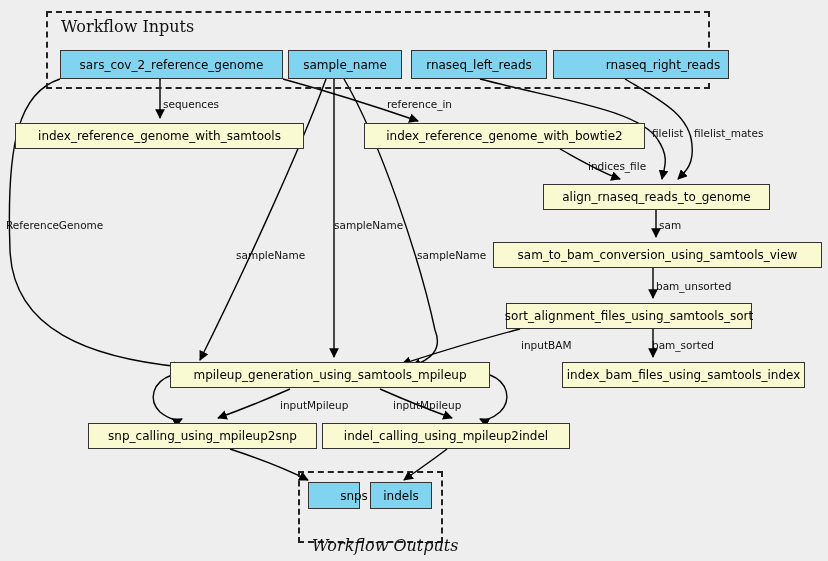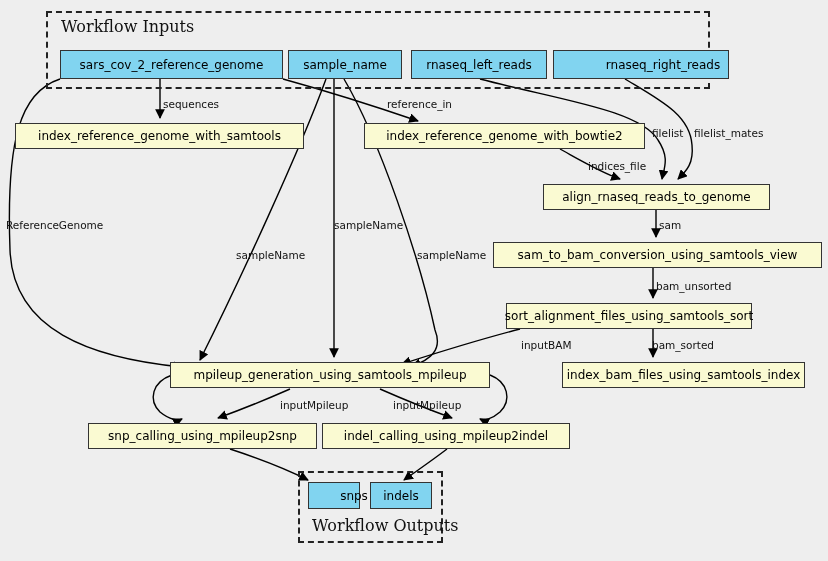--- a/index.html
+++ b/index.html
@@ -116,21 +116,21 @@
       <path d="M 230 449 C 270 462 292 472 308 480"></path>
 
       <path d="M 447 449 C 430 462 415 472 404 480"></path>
     </g>
   </svg>
 
   <div class="group-box" id="grp-inputs" style="left: 46px; top: 11px; width: 664px; height: 78px;"></div>
   <div class="group-title" id="grp-inputs-title" style="left: 61px; top: 17px;">Workflow Inputs</div>
 
   <div class="group-box" id="grp-outputs" style="left: 298px; top: 471px; width: 145px; height: 72px;"></div>
-  <div class="group-title" id="grp-outputs-title" style="left: 312px; top: 516px;">Workflow Outputs</div>
+  <div class="group-title" id="grp-outputs-title" style="left: 312px; top: 536px; font-style: italic;">Workflow Outputs</div>
 
   <div class="node input" style="left: 60px; top: 50px; width: 223px; height: 29px;">sars_cov_2_reference_genome</div>
   <div class="node input" style="left: 288px; top: 50px; width: 114px; height: 29px;">sample_name</div>
   <div class="node input" style="left: 411px; top: 50px; width: 136px; height: 29px;">rnaseq_left_reads</div>
   <div class="node input" style="left: 553px; top: 50px; width: 176px; height: 29px; padding-left: 44px;">rnaseq_right_reads</div>
 
   <div class="node step" style="left: 15px; top: 123px; width: 289px; height: 26px;">index_reference_genome_with_samtools</div>
   <div class="node step" style="left: 364px; top: 123px; width: 281px; height: 26px;">index_reference_genome_with_bowtie2</div>
   <div class="node step" style="left: 543px; top: 184px; width: 227px; height: 26px;">align_rnaseq_reads_to_genome</div>
   <div class="node step" style="left: 493px; top: 242px; width: 329px; height: 26px;">sam_to_bam_conversion_using_samtools_view</div>

